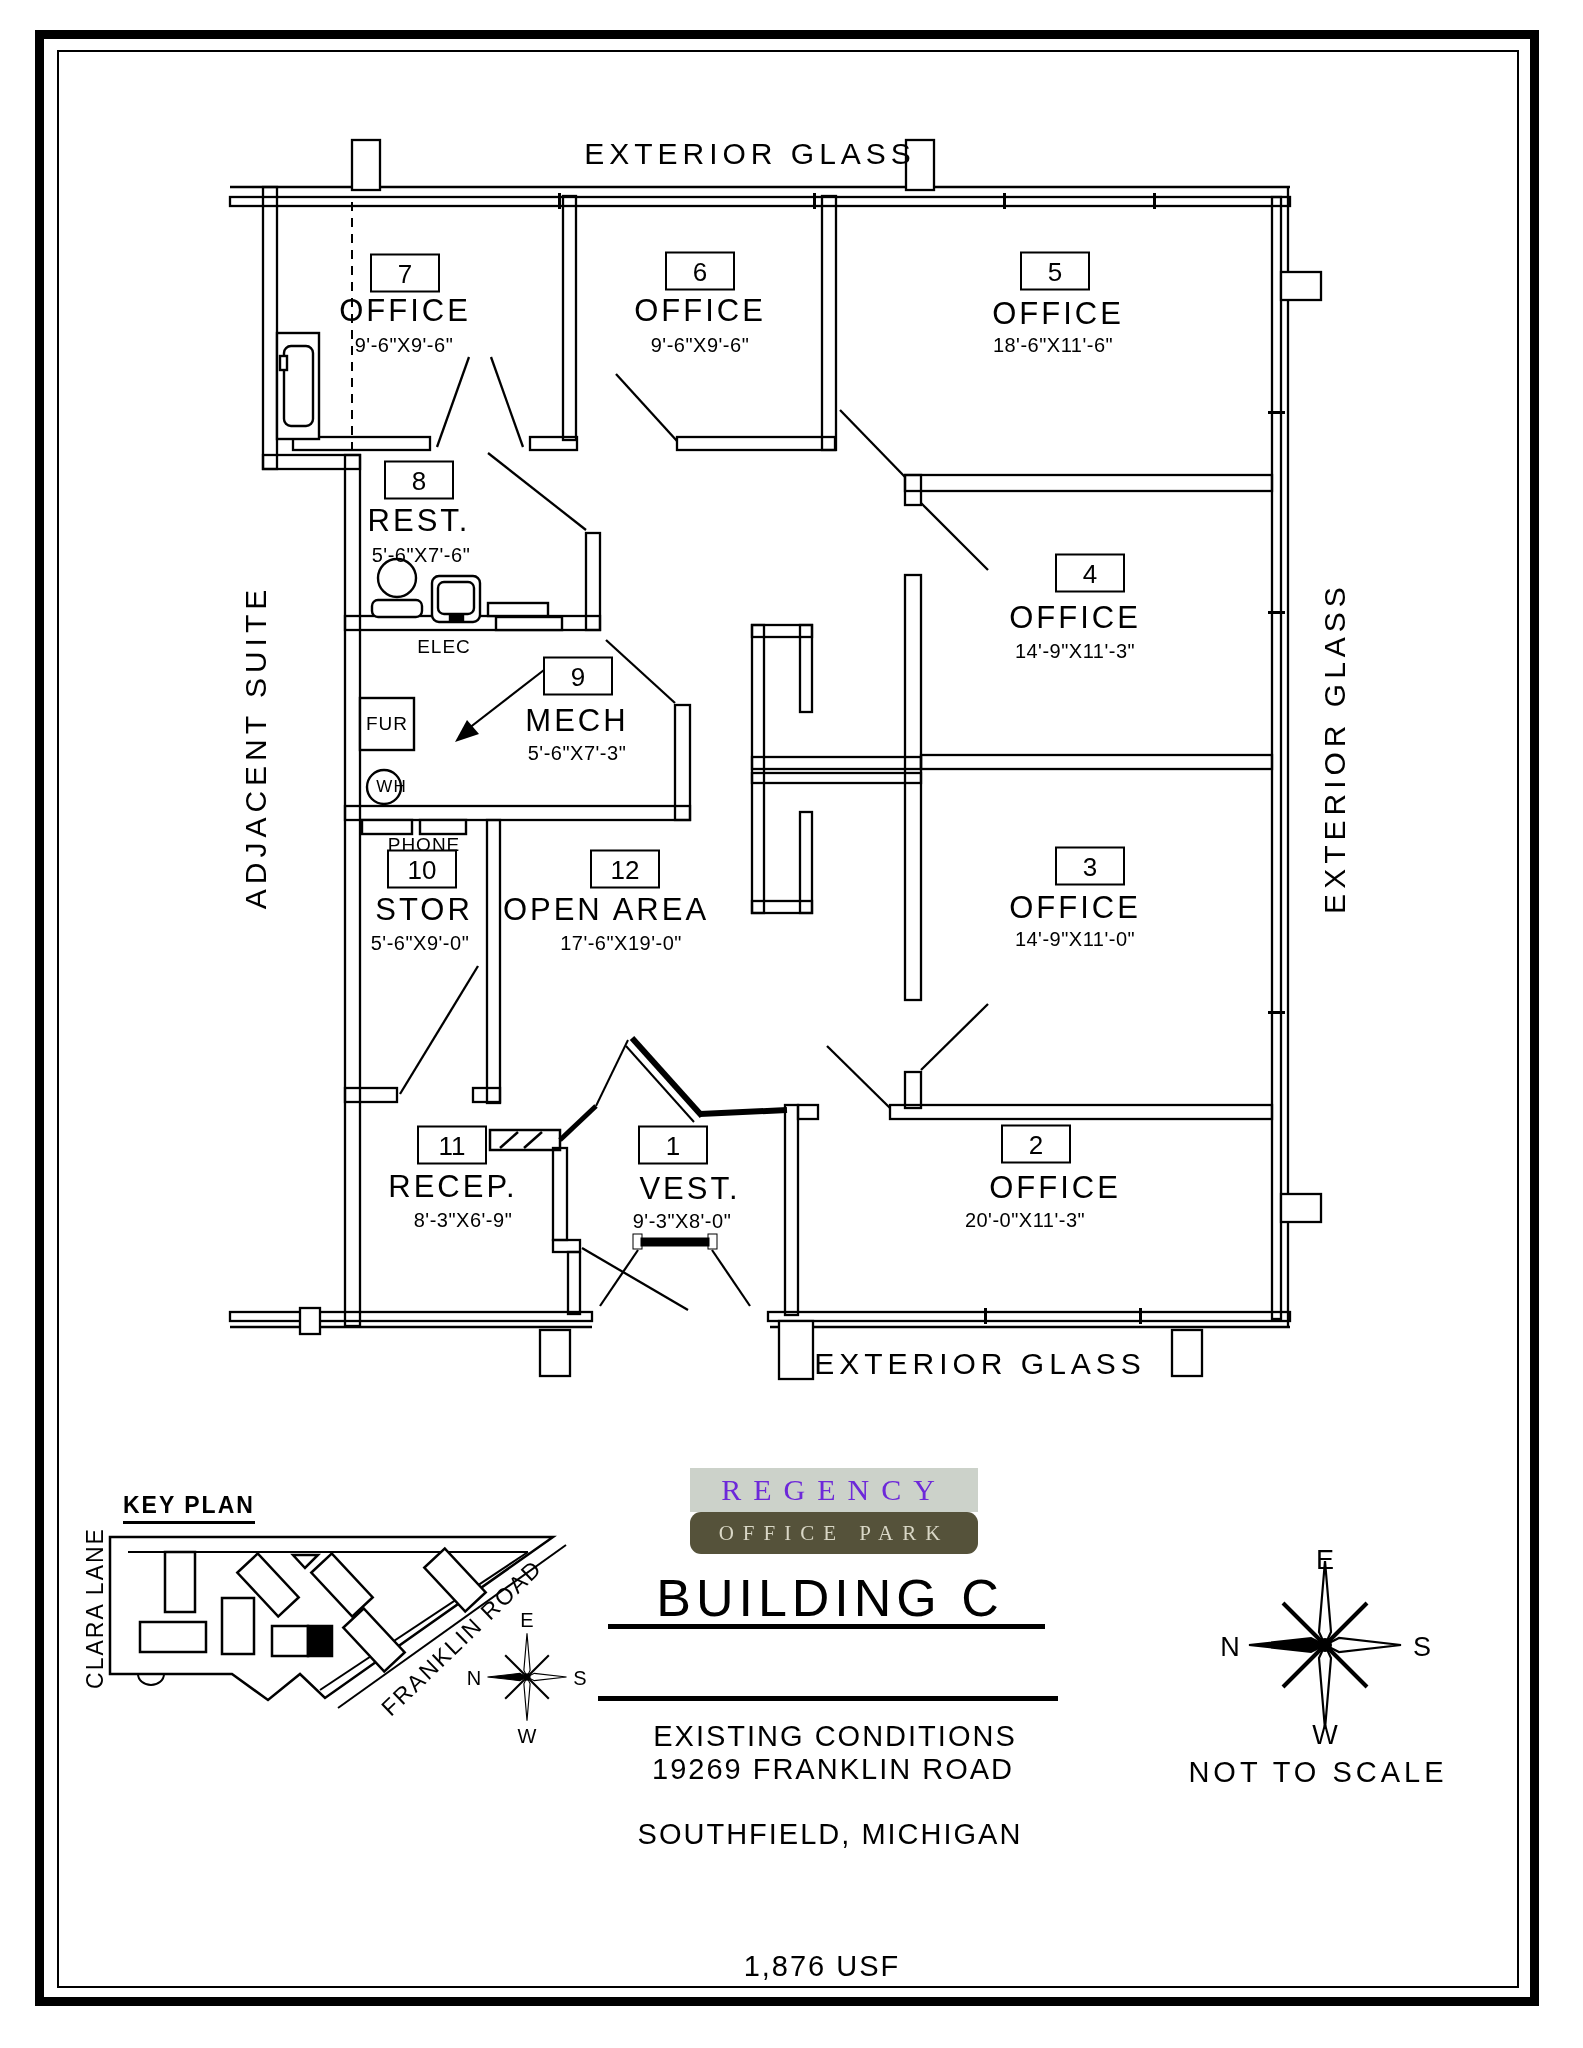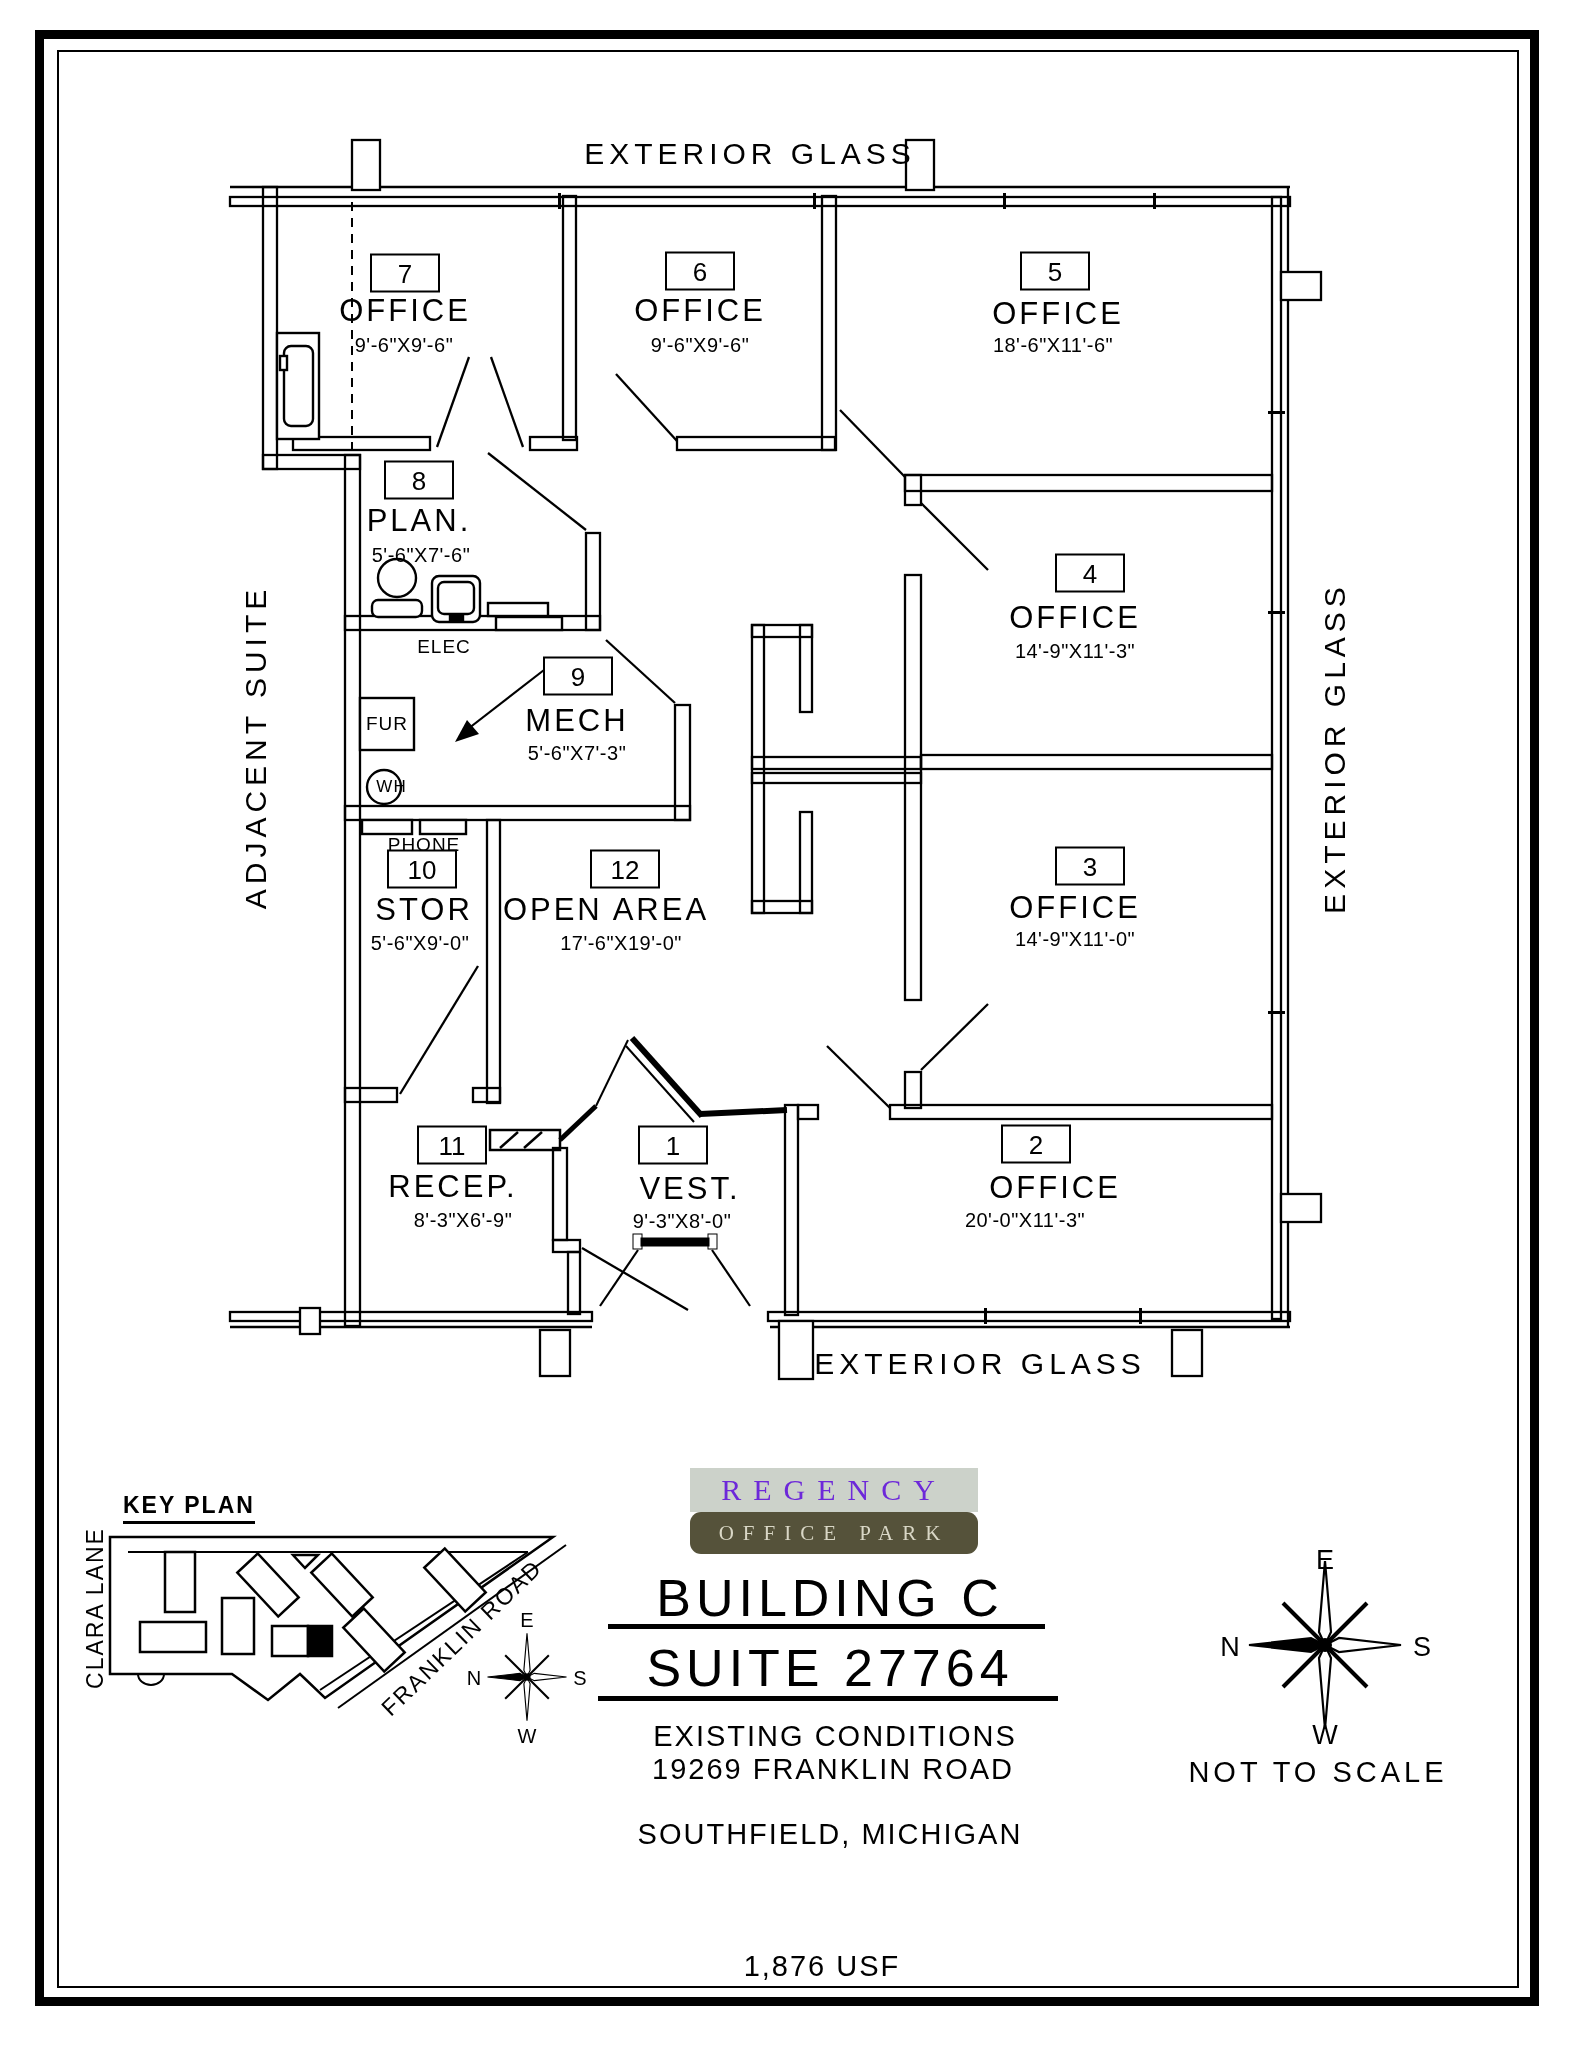--- a/index.html
+++ b/index.html
@@ -229,21 +229,21 @@
 
   <div class="ctr numbox" style="left:1090px;top:866px;">3</div>
   <div class="ctr rname" style="left:1075px;top:908px;">OFFICE</div>
   <div class="ctr rdims" style="left:1075px;top:939px;">14'-9"X11'-0"</div>
 
   <div class="ctr numbox" style="left:1036px;top:1144px;">2</div>
   <div class="ctr rname" style="left:1055px;top:1188px;">OFFICE</div>
   <div class="ctr rdims" style="left:1025px;top:1220px;">20'-0"X11'-3"</div>
 
   <div class="ctr numbox" style="left:419px;top:480px;">8</div>
-  <div class="ctr rname" style="left:419px;top:521px;">PLAN.</div>
+  <div class="ctr rname" style="left:419px;top:521px;">REST.</div>
   <div class="ctr rdims" style="left:421px;top:555px;">5'-6"X7'-6"</div>
 
   <div class="ctr numbox" style="left:578px;top:676px;">9</div>
   <div class="ctr rname" style="left:577px;top:721px;">MECH</div>
   <div class="ctr rdims" style="left:577px;top:753px;">5'-6"X7'-3"</div>
 
   <div class="ctr numbox" style="left:422px;top:869px;">10</div>
   <div class="ctr rname" style="left:424px;top:910px;">STOR</div>
   <div class="ctr rdims" style="left:420px;top:943px;">5'-6"X9'-0"</div>
 
@@ -272,21 +272,20 @@
   <div class="ctr compass-letter-sm" style="left:474px;top:1678px;">N</div>
   <div class="ctr compass-letter-sm" style="left:580px;top:1678px;">S</div>
   <div class="ctr compass-letter-sm" style="left:527px;top:1736px;">W</div>
 
   <div class="logo">
     <div class="band1" id="logo-band1" style="background: rgb(204, 210, 202); color: #6d28d9;">REGENCY</div>
     <div class="band2" id="logo-band2" style="background: rgb(85, 82, 58); color: rgb(217, 215, 198); border-radius: 11px;">OFFICE PARK</div>
   </div>
   <div class="ctr tb-big" style="left:830px;top:1598px;text-align:center;">BUILDING C</div>
   <div class="tb-rule" style="left:608px;top:1624px;width:437px;"></div>
-  <div class="ctr tb-big" style="left:830px;top:1668px;">SUITE 27764</div>
   <div class="tb-rule" style="left:598px;top:1696px;width:460px;"></div>
   <div class="ctr tb-sub" style="left:835px;top:1736px;">EXISTING CONDITIONS</div>
   <div class="ctr tb-sub" style="left:833px;top:1769px;">19269 FRANKLIN ROAD</div>
   <div class="ctr tb-sub" style="left:830px;top:1834px;">SOUTHFIELD, MICHIGAN</div>
   <div class="ctr tb-sub" style="left:822px;top:1966px;">1,876 USF</div>
 
   <div class="ctr compass-letter" style="left:1325px;top:1560px;">E</div>
   <div class="ctr compass-letter" style="left:1230px;top:1647px;">N</div>
   <div class="ctr compass-letter" style="left:1422px;top:1647px;">S</div>
   <div class="ctr compass-letter" style="left:1325px;top:1735px;">W</div>

